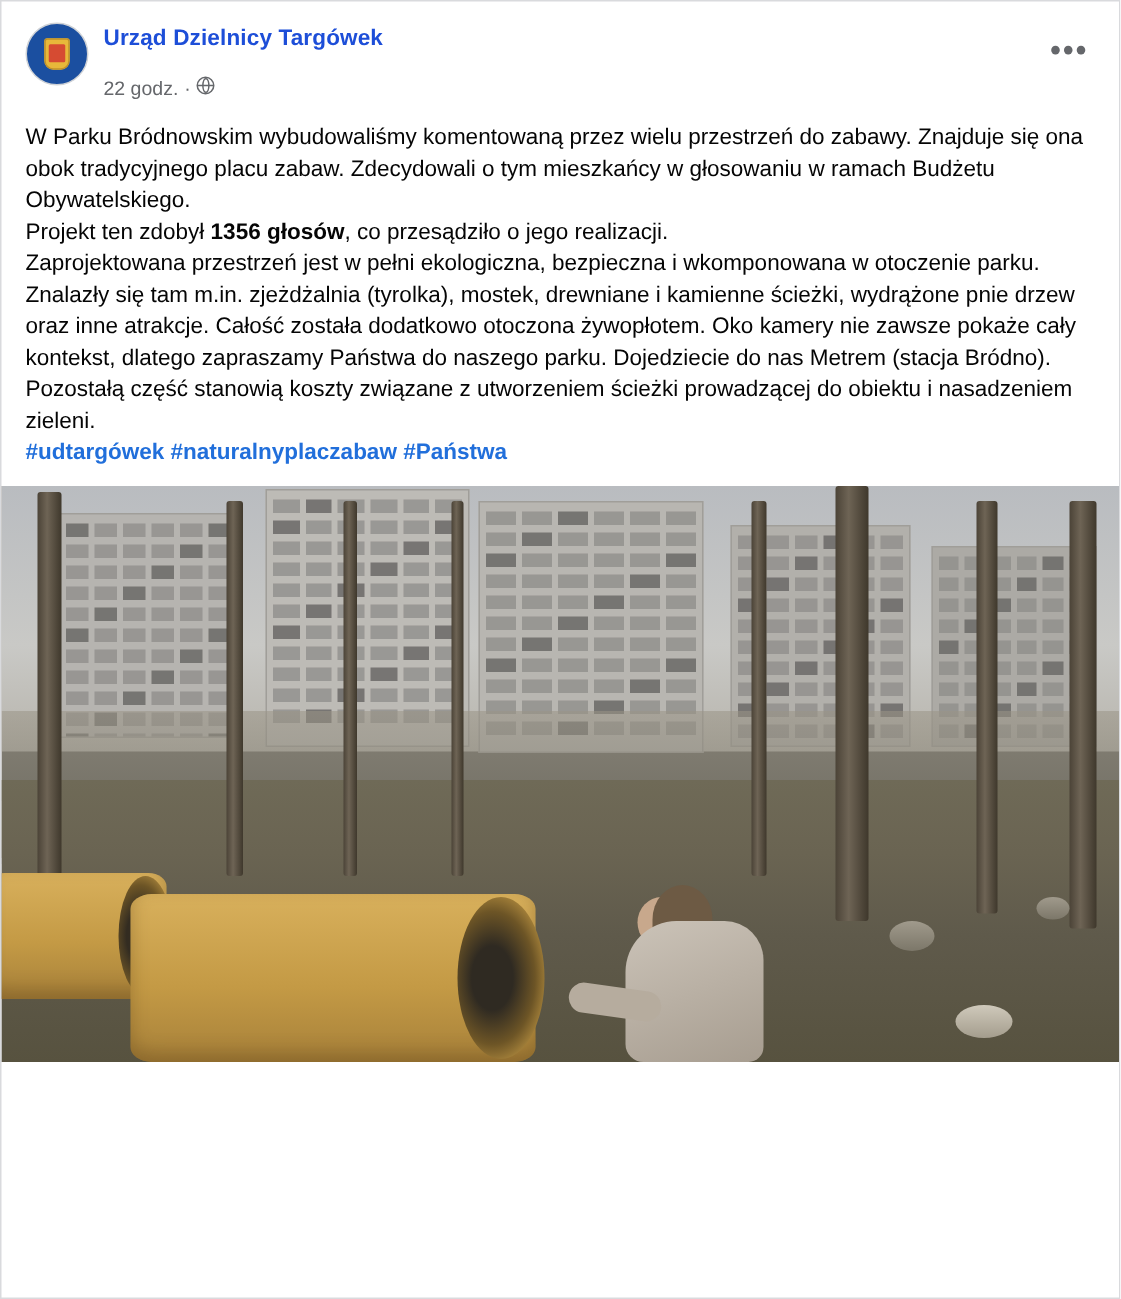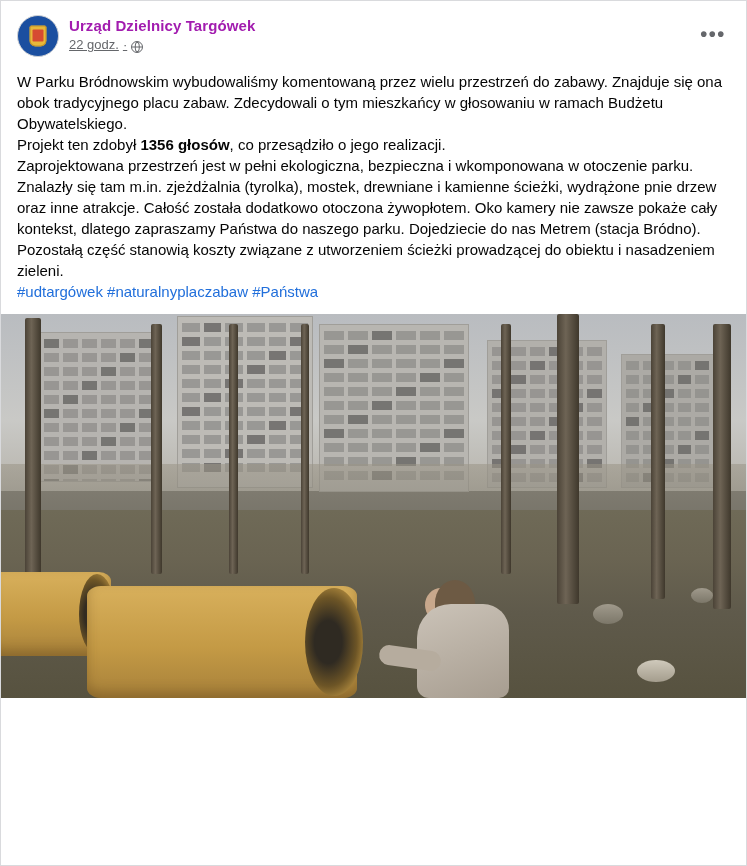--- a/index.html
+++ b/index.html
@@ -61,32 +61,31 @@
   }
   .header-text {
     margin-left: 10px;
     flex: 1 1 auto;
     min-width: 0;
     padding-top: 1px;
   }
   .page-name {
     font-size: 15px;
     font-weight: bold;
-    color: #a21caf;
+    color: #1d4ed8;
     line-height: 19px;
     letter-spacing: .1px;
   }
   .meta-row {
     display: flex;
-    align-items: flex-end;
-    margin-top: 2px;
+    align-items: flex-start;
+    margin-top: 16px;
     font-size: 13px;
     color: #65676b;
     line-height: 16px;
-    text-decoration: underline;
   }
   .meta-sep {
     margin: 0 4px;
     color: #65676b;
   }
   .globe-icon {
     display: inline-block;
     width: 12px;
     height: 12px;
     border-radius: 50%;
@@ -147,21 +146,21 @@
     margin-top: 0;
   }
   .para-gap {
     margin-top: 16px;
   }
   .b { font-weight: bold; }
   .hashtags {
     color: #216fdb;
     margin-top: 16px;
   }
-  .hashtags span { cursor: pointer; }
+  .hashtags span { cursor: pointer; font-weight: bold; }
   
   .post-photo {
     width: 100%;
     height: 384px;
     position: relative;
     overflow: hidden;
     background: #6d6a62;
     display: block;
   }
   .sky {

